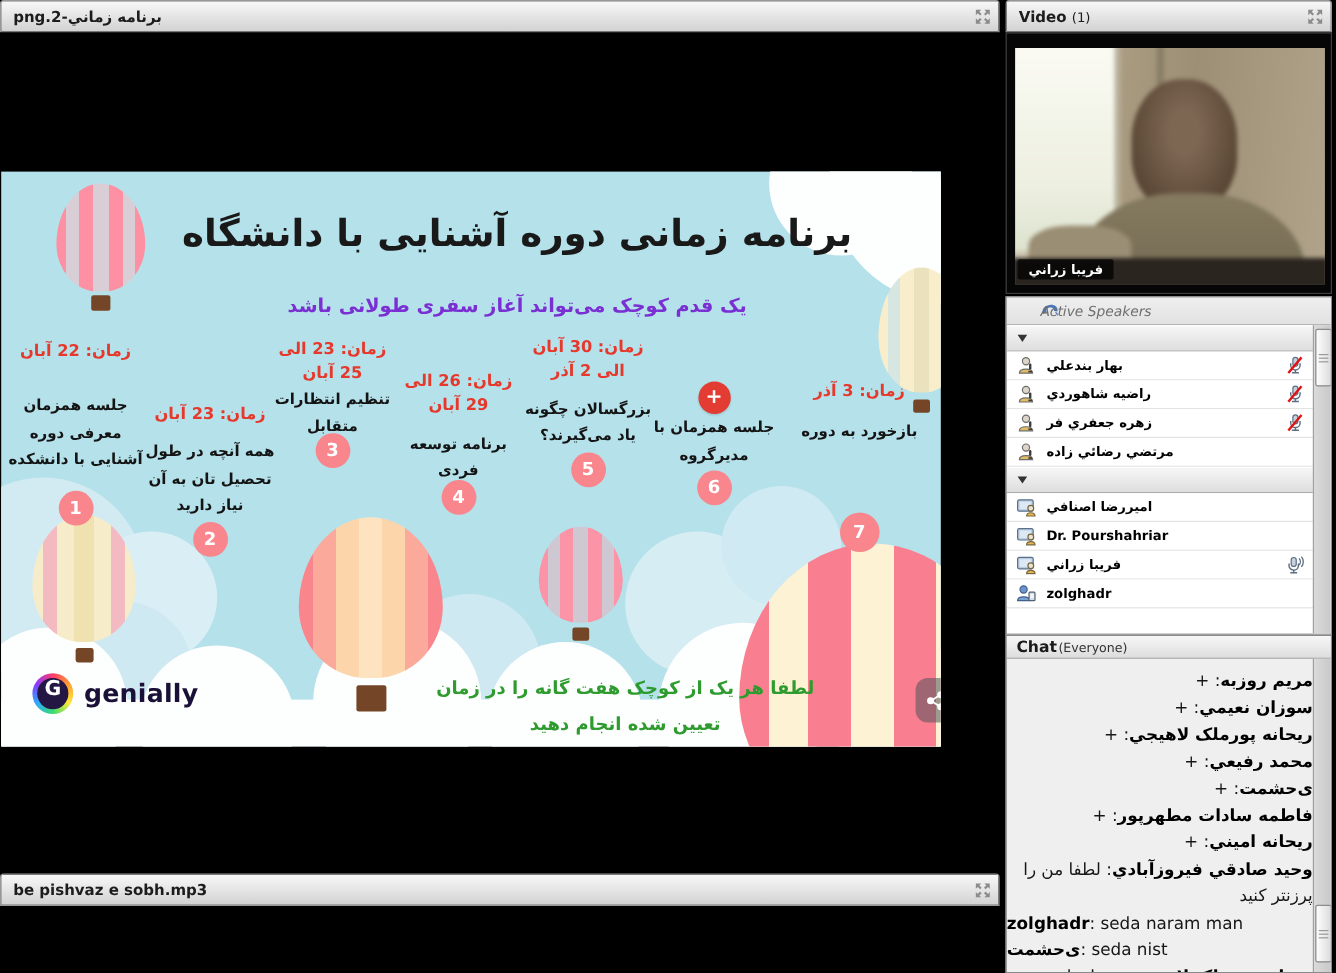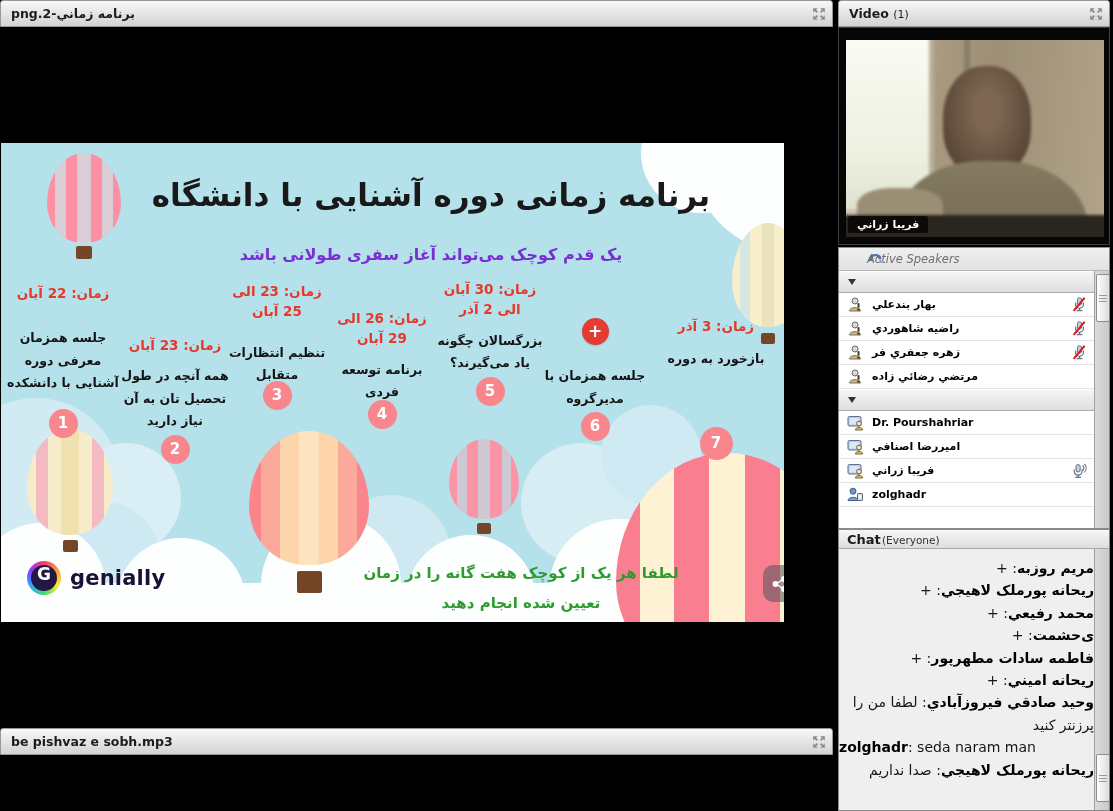--- a/index.html
+++ b/index.html
@@ -19,21 +19,21 @@
   .slide{left:1px;top:143px;width:783px;height:479px;background:#b5e1eb;overflow:hidden;position:absolute;}
   .cloud{position:absolute;border-radius:50%;}
   .slide-title{position:absolute;left:150px;top:34px;width:560px;text-align:center;direction:rtl;
     font-size:31px;font-weight:bold;color:#191919;}
   .slide-subtitle{position:absolute;left:150px;top:102px;width:560px;text-align:center;direction:rtl;
     font-size:16px;font-weight:bold;color:#7a2fd2;}
   .step{position:absolute;text-align:center;direction:rtl;}
   .step .time{color:#e6392b;font-weight:bold;font-size:13.5px;line-height:1.5;}
   .step .time.plus{width:27px;height:27px;border-radius:50%;background:#e23c33;color:#fff;
     font-size:17px;line-height:26px;margin:0 auto;box-shadow:0 1px 2px rgba(0,0,0,.15);}
-  .step .body{color:#141414;font-weight:bold;font-size:12.5px;line-height:1.8;margin-top:20px;}
+  .step .body{color:#141414;font-weight:bold;font-size:12.5px;line-height:1.8;margin-top:0;}
   .step .num{width:29px;height:29px;border-radius:50%;background:#f8868c;color:#fff;font-weight:bold;
     font-size:15px;line-height:29px;margin:10px auto 0;}
   .s1{left:4px;top:140px;width:116px}.s1 .body{margin-top:24px}.s1 .num{margin-top:14px}
   .s2{left:118px;top:192px;width:112px}.s2 .body{margin-top:10px}.s2 .num{margin-top:2px}
   .s3{left:226px;top:138px;width:100px}.s3 .num{margin-top:-6px}
   .s4{left:330px;top:165px;width:102px}.s4 .body{margin-top:10px}.s4 .num{margin-top:-4px}
   .s5{left:434px;top:136px;width:110px}.s5 .body{margin-top:10px}.s5 .num{margin-top:2px}
   .s6{left:540px;top:175px;width:108px}.s6 .num{margin-top:2px}
   .s7{left:650px;top:173px;width:130px}.s7 .body{margin-top:12px}
   .s7 .num{width:33px;height:33px;line-height:33px;margin-top:56px;}
@@ -359,31 +359,31 @@
         <span class="tri"></span>
         <b>Presenters (3)</b>
       </div>
       <div class="att-row">
         <span class="role-ic"><svg width="17" height="17" viewBox="0 0 17 17">
             <rect x="1" y="2.5" width="13" height="9.5" rx="1.4" fill="#b9cadf" stroke="#5a7189"></rect>
             <rect x="2.6" y="4" width="9.8" height="6.4" fill="#dce9f5"></rect>
             <circle cx="12" cy="9.5" r="2.4" fill="#e9e3d4" stroke="#77663f"></circle>
             <path d="M8.5 16c0-3.6 7-3.6 7 0z" fill="#e7b84f" stroke="#77663f"></path>
           </svg></span>
-        <span class="aname">Dr. Pourshahriar</span>
+        <span class="aname">اميررضا اصنافي</span>
         <span class="mic-slot"></span>
       </div>
       <div class="att-row">
         <span class="role-ic"><svg width="17" height="17" viewBox="0 0 17 17">
             <rect x="1" y="2.5" width="13" height="9.5" rx="1.4" fill="#b9cadf" stroke="#5a7189"></rect>
             <rect x="2.6" y="4" width="9.8" height="6.4" fill="#dce9f5"></rect>
             <circle cx="12" cy="9.5" r="2.4" fill="#e9e3d4" stroke="#77663f"></circle>
             <path d="M8.5 16c0-3.6 7-3.6 7 0z" fill="#e7b84f" stroke="#77663f"></path>
           </svg></span>
-        <span class="aname">اميررضا اصنافي</span>
+        <span class="aname">Dr. Pourshahriar</span>
         <span class="mic-slot"></span>
       </div>
       <div class="att-row">
         <span class="role-ic"><svg width="17" height="17" viewBox="0 0 17 17">
             <rect x="1" y="2.5" width="13" height="9.5" rx="1.4" fill="#b9cadf" stroke="#5a7189"></rect>
             <rect x="2.6" y="4" width="9.8" height="6.4" fill="#dce9f5"></rect>
             <circle cx="12" cy="9.5" r="2.4" fill="#e9e3d4" stroke="#77663f"></circle>
             <path d="M8.5 16c0-3.6 7-3.6 7 0z" fill="#e7b84f" stroke="#77663f"></path>
           </svg></span>
         <span class="aname">فريبا زراني</span>
@@ -412,25 +412,27 @@
   </div>
 </div>
 
 <div class="rpod chatpod">
   <div class="chat-bar">
     <b>Chat</b>
     <span>(Everyone)</span>
   </div>
   <div class="chat-msgs" id="chat-mount">
       <div class="chat-line" dir="rtl"><b>مريم روزبه</b><span>: </span><span>+</span></div>
+      <div class="chat-line" dir="rtl"><b>سوزان نعيمي</b><span>: </span><span>+</span></div>
       <div class="chat-line" dir="rtl"><b>ريحانه پورملک لاهيجي</b><span>: </span><span>+</span></div>
       <div class="chat-line" dir="rtl"><b>محمد رفيعي</b><span>: </span><span>+</span></div>
       <div class="chat-line" dir="rtl"><b>ی‌حشمت</b><span>: </span><span>+</span></div>
       <div class="chat-line" dir="rtl"><b>فاطمه سادات مطهرپور</b><span>: </span><span>+</span></div>
       <div class="chat-line" dir="rtl"><b>ريحانه اميني</b><span>: </span><span>+</span></div>
       <div class="chat-line" dir="rtl"><b>وحيد صادقي فيروزآبادي</b><span>: </span><span>لطفا من را پرزنتر کنيد</span></div>
       <div class="chat-line" dir="ltr"><b>zolghadr</b><span>: </span><span>seda naram man</span></div>
+      <div class="chat-line" dir="ltr"><b>ی‌حشمت</b><span>: </span><span>seda nist</span></div>
       <div class="chat-line" dir="rtl"><b>ريحانه پورملک لاهيجي</b><span>: </span><span>صدا نداریم</span></div>
     </div>
   <div class="chat-scroll">
     <span class="vthumb" style="top:205px;height:46px;"></span>
   </div>
 </div>
 
 </body></html>

